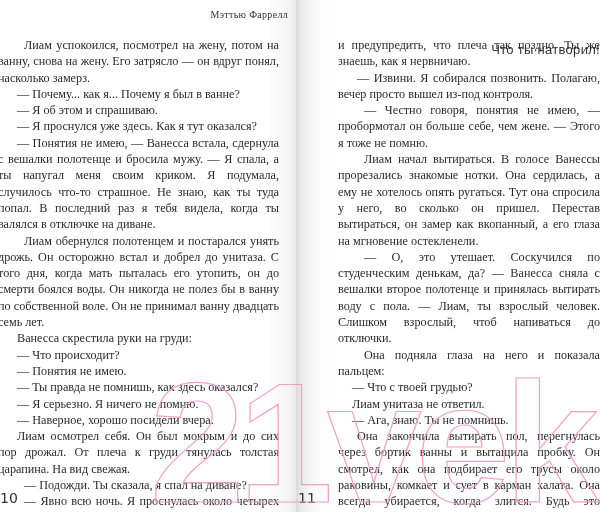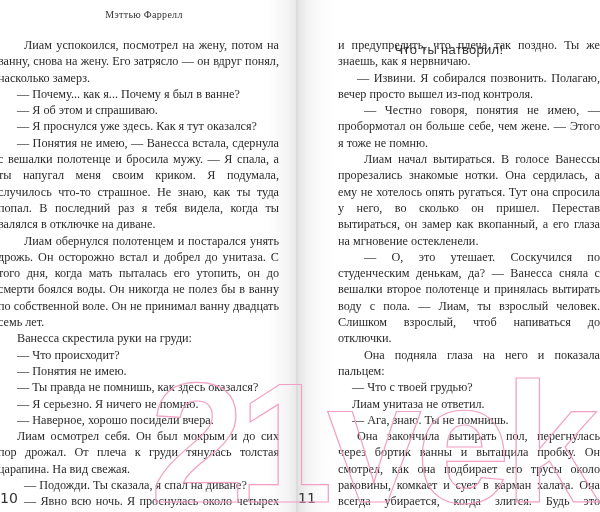--- a/index.html
+++ b/index.html
@@ -3,21 +3,21 @@
 <meta charset="utf-8">
 <style>
   html,body{margin:0;padding:0;}
   body{width:600px;height:512px;overflow:hidden;background:#ffffff;position:relative;
        font-family:"Liberation Serif","DejaVu Serif",serif;color:#2a2a2a;}
   .spread{position:absolute;left:0;top:0;width:600px;height:512px;}
   .page{position:absolute;top:0;height:512px;overflow:hidden;}
   .page.left{left:0;width:298px;background:linear-gradient(to right,#ffffff 0%,#ffffff 90%,#f3f3f3 97%,#e6e6e6 100%);}
   .page.right{left:298px;width:302px;background:linear-gradient(to right,#e4e4e4 0%,#f2f2f2 3%,#fbfbfb 7%,#ffffff 12%);}
   .spine{position:absolute;left:296px;top:0;width:4px;height:512px;background:#dcdcdc;}
-  .running-head{position:absolute;top:9px;left:0;right:0;text-align:center;font-size:10px;letter-spacing:0.3px;color:#333;}
+  .running-head{position:absolute;top:9px;left:0;right:0;text-align:right;font-size:10px;letter-spacing:0.3px;color:#333;}
   .page.left .running-head{padding-right:10px;}
   .page.right .running-head{font-family:Liberation Sans, sans-serif;font-size:13px;margin-top:33px;}
   .text{position:absolute;top:37px;font-size:12.2px;line-height:16.3px;text-align:justify;}
   .page.left .text{left:-2px;width:281px;}
   .page.right .text{left:40px;width:262px;}
   .text p{margin:0;text-indent:26px;}
   .text p.noindent{text-indent:0;}
   .text p.dlg{text-indent:19px;}
   .text p.small-indent{text-indent:14px;}
   .folio{position:absolute;top:490px;left:0;right:0;font-size:14px;font-family:"DejaVu Sans",sans-serif;color:#333;}

